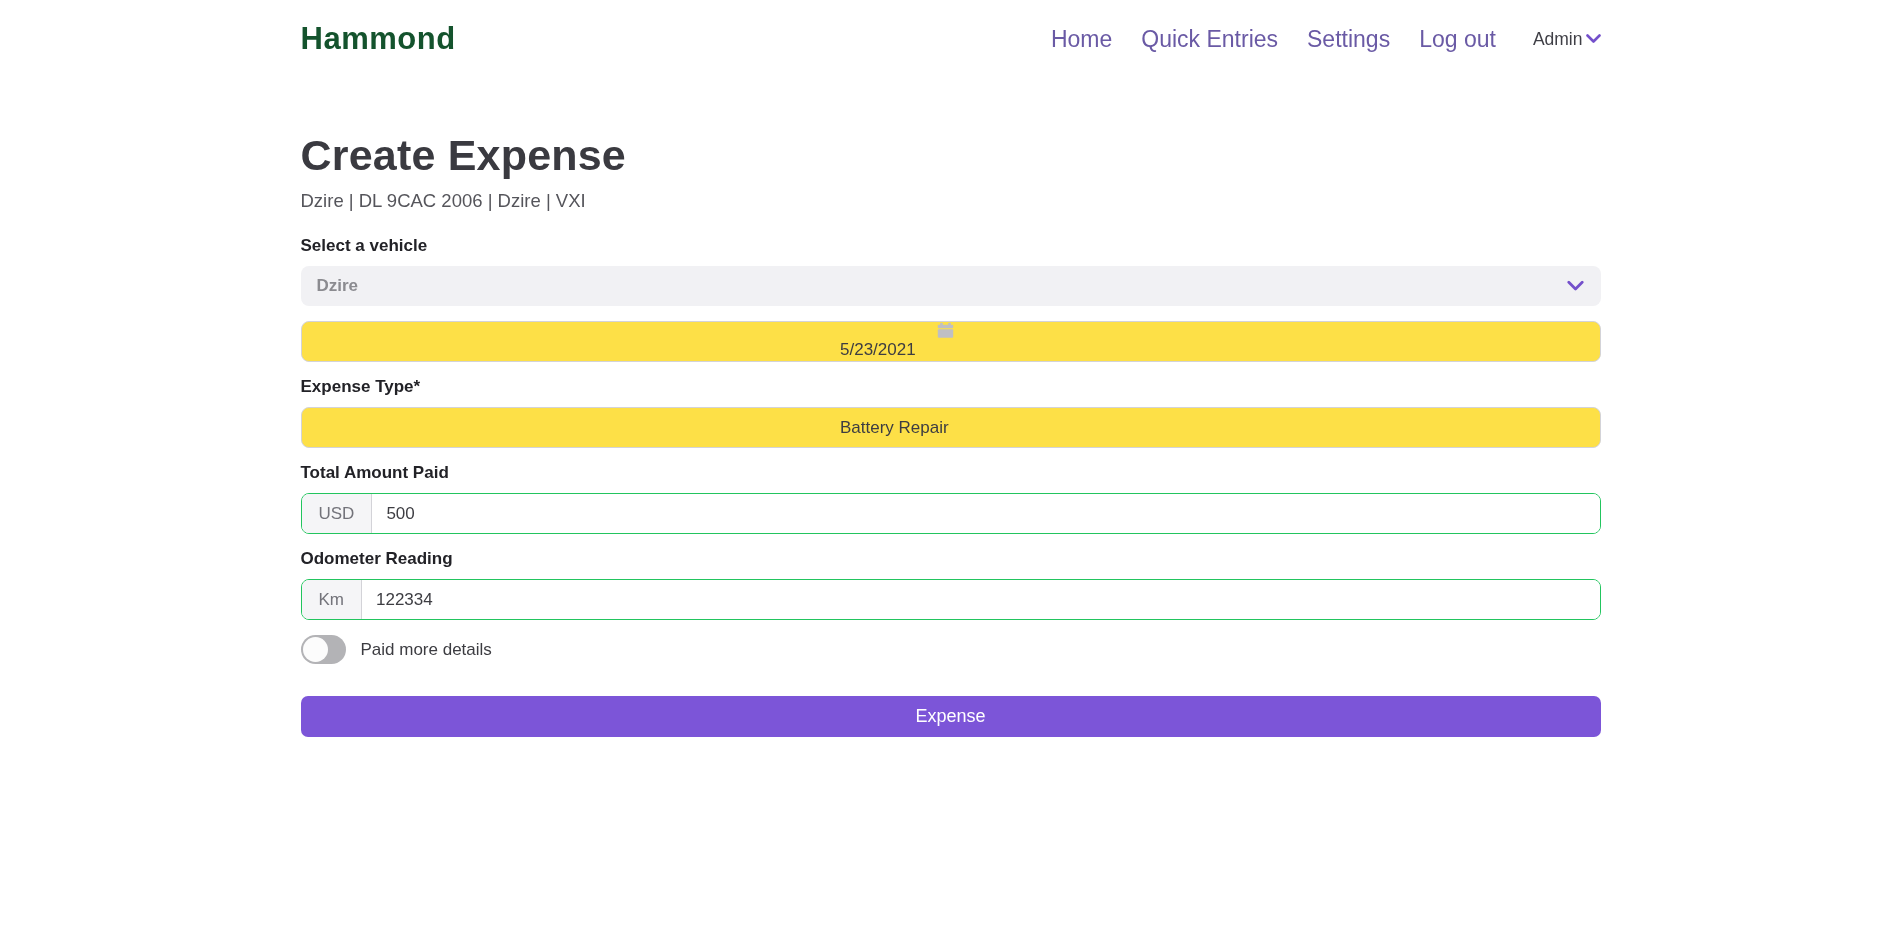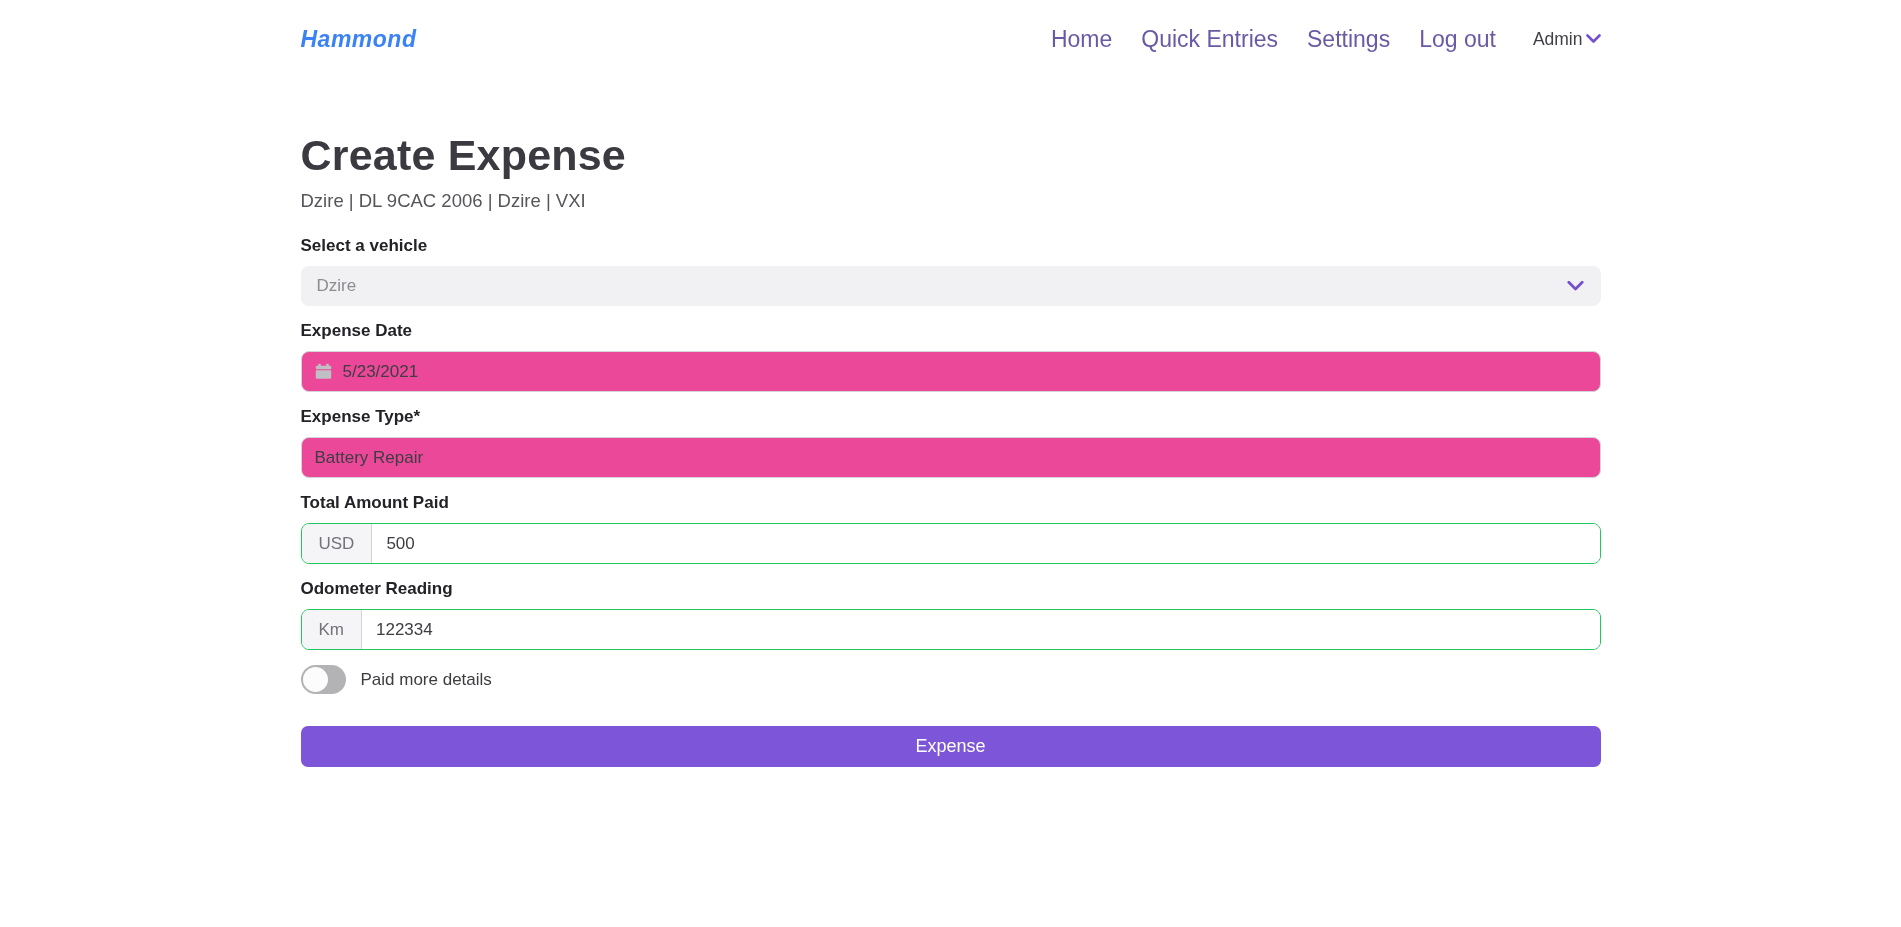--- a/index.html
+++ b/index.html
@@ -11,22 +11,22 @@
   }
   body { width: 1901px; height: 927px; overflow: hidden; }
 
   
   .navbar { height: 78px; background: #ffffff; display: flex; align-items: center; }
   .nav-inner {
     width: 1300px; margin: 0 auto;
     display: flex; align-items: center; justify-content: space-between;
   }
   .brand {
-    font-size: 23px; font-weight: 700; color: #3b82f6;
-    letter-spacing: 0.5px; text-decoration: none; cursor: pointer; font-style: italic;
+    font-size: 31px; font-weight: 700; color: #14532d;
+    letter-spacing: 0.5px; text-decoration: none; cursor: pointer;
   }
   .nav-links { display: flex; align-items: center; gap: 29px; }
   .nav-link {
     font-size: 23px; color: #6a5aa5; text-decoration: none; cursor: pointer;
   }
   .admin-menu {
     display: flex; align-items: center; gap: 3px; cursor: pointer; margin-left: 8px;
   }
   .admin-label { font-size: 17.5px; color: #3f3f46; }
   .chev { display: inline-block; line-height: 0; }
@@ -47,29 +47,30 @@
     display: block; font-size: 17px; font-weight: 600;
     color: #222227; margin-bottom: 10px; height: 20px;
   }
 
   
   .select-control {
     position: relative; width: 100%; height: 40px;
     background: #f1f1f4; border: none; border-radius: 8px;
     display: flex; align-items: center; padding: 0 16px;
     cursor: pointer;
+    font-weight: bold;
   }
   .select-value { font-size: 17px; color: #8b8b90; }
   .select-chev { position: absolute; right: 17px; top: 50%; transform: translateY(-50%); line-height: 0; }
 
   
   .text-control {
     position: relative; width: 100%; height: 41px;
-    background: #ec4899; border: 1px solid #d3d3d8; border-radius: 8px;
-    display: flex; align-items: center; padding: 0 13px;
+    background: #fde047; border: 1px solid #d3d3d8; border-radius: 8px;
+    display: flex; align-items: center; padding: 0 13px; flex-direction: column;
   }
   .text-control input {
     border: none; outline: none; flex: 1; height: 100%;
     font-size: 17px; color: #3d3d42; background: transparent;
     font-family: "Liberation Sans", sans-serif; padding: 0;
   }
   .cal-icon { line-height: 0; margin-right: 11px; }
 
   
   .input-group {
@@ -142,21 +143,20 @@
         <span class="select-value">Dzire</span>
         <span class="select-chev">
           <svg width="17" height="11" viewBox="0 0 17 11">
             <polyline points="1.8,1.8 8.5,8.4 15.2,1.8" fill="none" stroke="#7450cb" stroke-width="2.8" stroke-linecap="round" stroke-linejoin="round"></polyline>
           </svg>
         </span>
       </div>
     </div>
 
     <div class="field">
-      <label class="field-label">Expense Date</label>
       <div class="text-control">
         <span class="cal-icon">
           <svg width="17" height="17" viewBox="0 0 17 17">
             <rect x="3.2" y="0.8" width="2.6" height="3.6" rx="0.8" fill="#bfbfc4"></rect>
             <rect x="11.2" y="0.8" width="2.6" height="3.6" rx="0.8" fill="#bfbfc4"></rect>
             <rect x="0.8" y="2.8" width="15.4" height="3.4" rx="1" fill="#bfbfc4"></rect>
             <rect x="0.8" y="7.2" width="15.4" height="8.6" rx="1" fill="#bfbfc4"></rect>
           </svg>
         </span>
         <input type="text" value="5/23/2021" style="">

